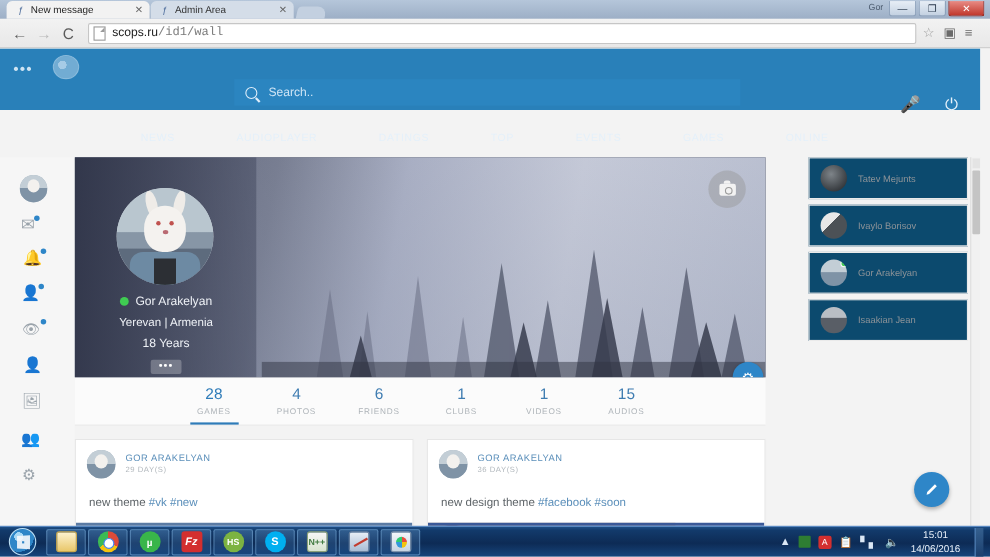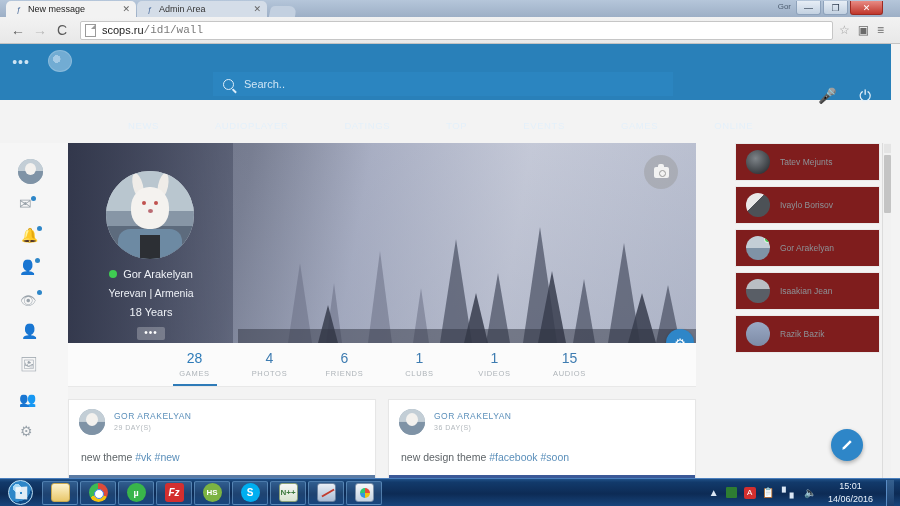--- a/index.html
+++ b/index.html
@@ -42,21 +42,21 @@
   }
   .tab-title { flex: 1; white-space: nowrap; overflow: hidden; text-overflow: ellipsis; }
   .tab-close { font-size: 9px; color: #666; margin-left: 4px; }
   .tab-new {
     width: 26px; height: 11px; background: #c3d0e0;
     border-radius: 4px 8px 0 0; margin-left: 2px;
     transform: skewX(-12deg);
   }
 
   .winbtns {
-    position: absolute; top: 0; right: 16px;
+    position: absolute; top: 0; right: 4px;
     display: flex; align-items: flex-start;
   }
   .winbtn {
     width: 25px; height: 14px;
     margin: 1px 1px 0 1px;
     border-radius: 0 0 3px 3px;
     display: flex; align-items: center; justify-content: center;
     font-size: 9px; color: #2b3a4d;
     background: linear-gradient(to bottom, #e7eef6, #c3d1e1);
     border: 1px solid #8ea2bb; border-top: none;
@@ -305,21 +305,21 @@
 
   
   .sc2-bar { position:absolute; top:0; left:0; right:0; height:12px; background:#3b5998; }
   .sc2-hero { position:absolute; left:0; top:0; width:225px; bottom:0;
     background: linear-gradient(to bottom, #e7c9ac 0 40%, #c9a98f 41% 62%, #8e8072 63% 100%); }
   .sc2-tree { position:absolute; left:8px; top:2px; width:28px; height:18px; border-radius:50%; background:#7d5f6e; opacity:.75; }
 
   
   .friends-col { position: absolute; left: 735px; top: 0; width: 145px; }
   .friend {
-    height: 38px; background: #7f1d1d;
+    height: 38px; background: #0c4a6e;
     border: 1px solid #eaeaea;
     margin-bottom: 5px;
     display: flex; align-items: center;
     padding-left: 10px;
     text-align: center;
   }
   .fr-av {
     width: 24px; height: 24px; border-radius: 50%;
     margin-right: 10px; position: relative; overflow: hidden; flex: 0 0 24px;
   }
@@ -654,24 +654,20 @@
         <div class="friend">
           <div class="fr-av" style="background:linear-gradient(to bottom,#c3ced6 0 48%,#7f93a6 49% 100%);">
             <span class="fr-dot"></span>
           </div>
           <span class="fr-name">Gor Arakelyan</span>
         </div>
         <div class="friend">
           <div class="fr-av" style="background:linear-gradient(to bottom,#b9bec4 0 40%,#595e66 41% 100%);"></div>
           <span class="fr-name">Isaakian Jean</span>
         </div>
-        <div class="friend">
-          <div class="fr-av" style="background:linear-gradient(to bottom,#9aa9c4,#7d8ba6);"></div>
-          <span class="fr-name">Razik Bazik</span>
-        </div>
       </div>
 
       <div class="fab-pencil">
         <svg width="14" height="14" viewBox="0 0 24 24">
           <path d="M4 20l4-1L20 7l-3-3L5 16l-1 4z" fill="#ffffff"></path>
         </svg>
       </div>
 
       <div class="page-scroll">
         <div class="edge-arrow" style="top:1px;"></div>

